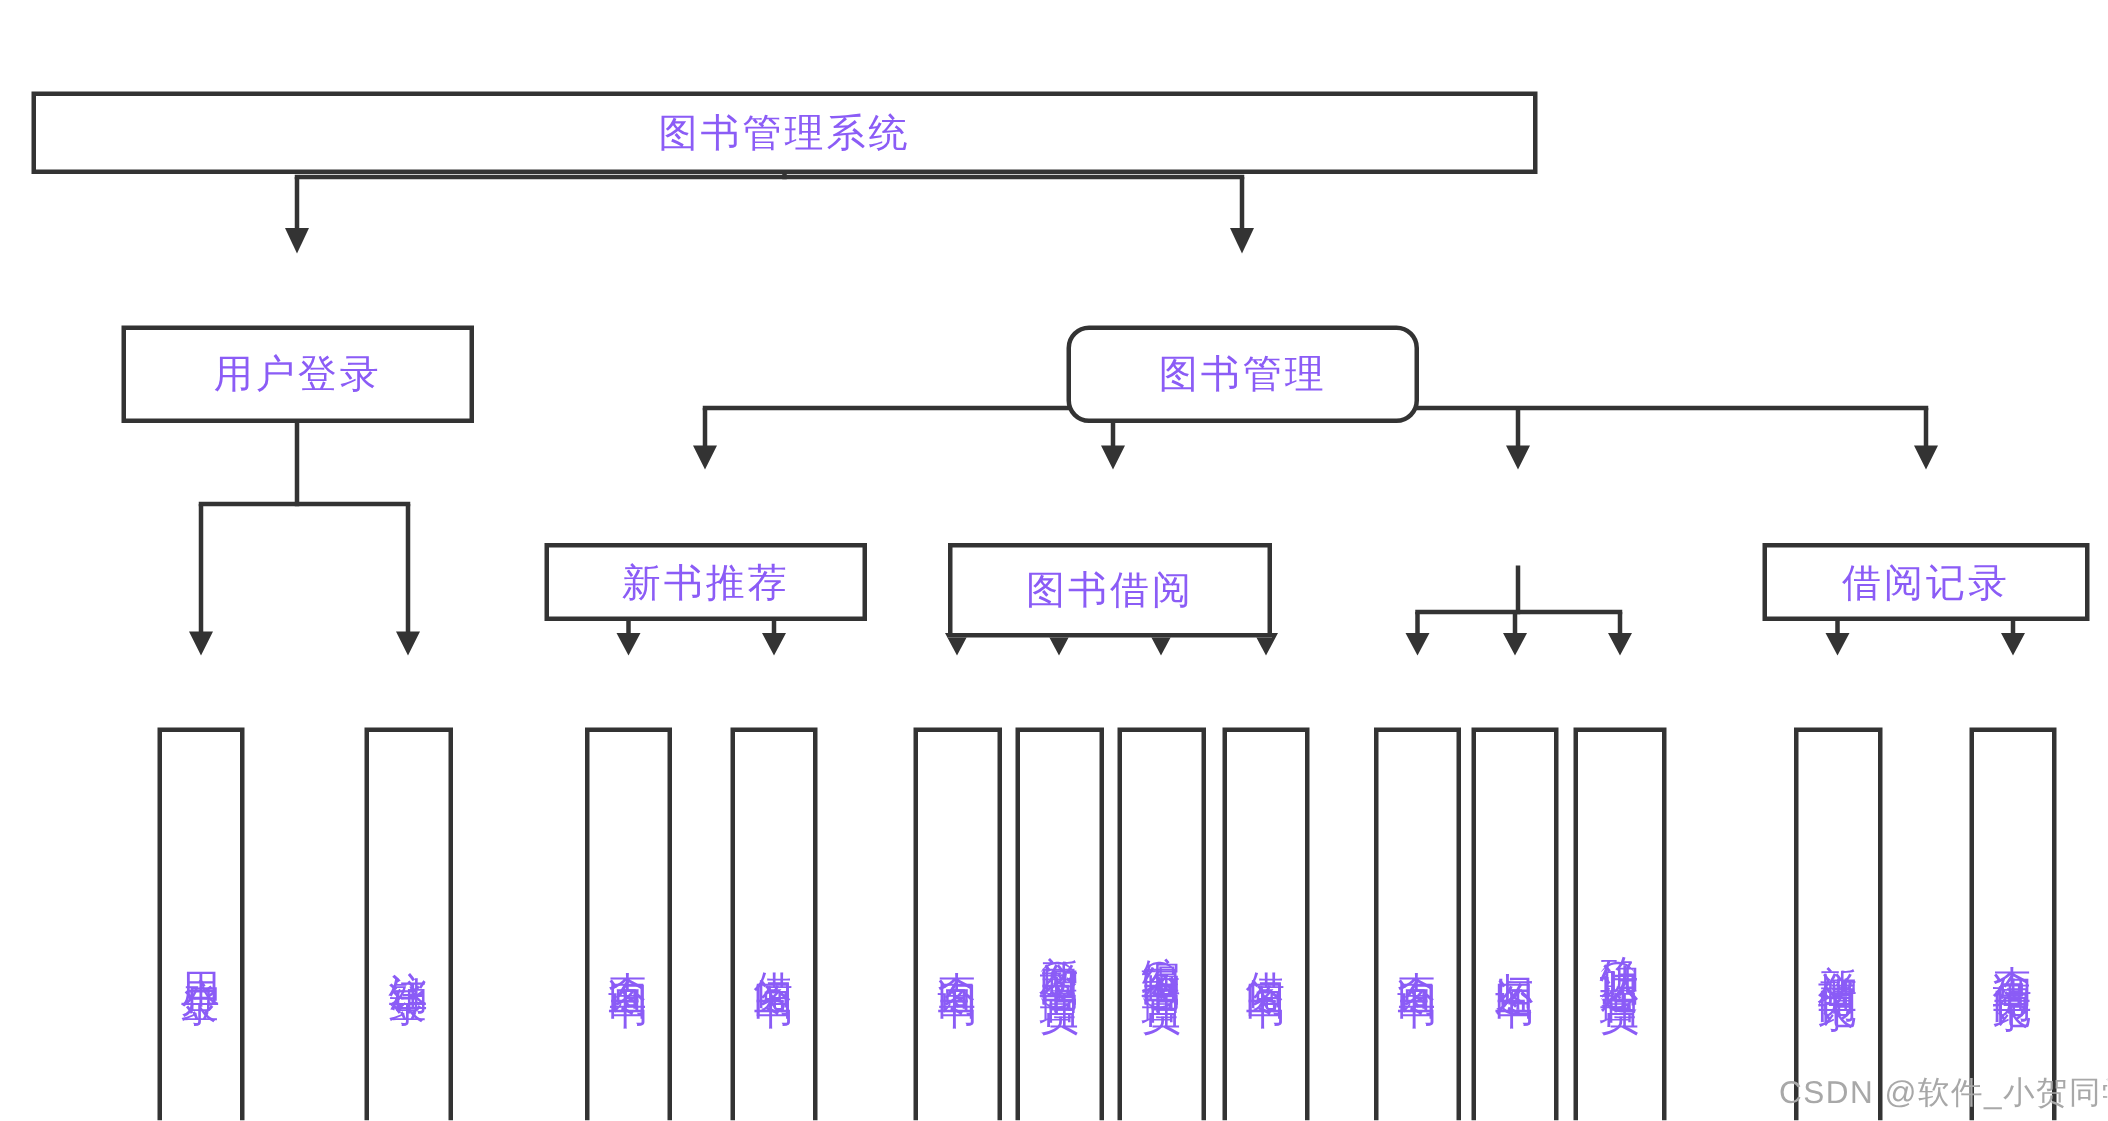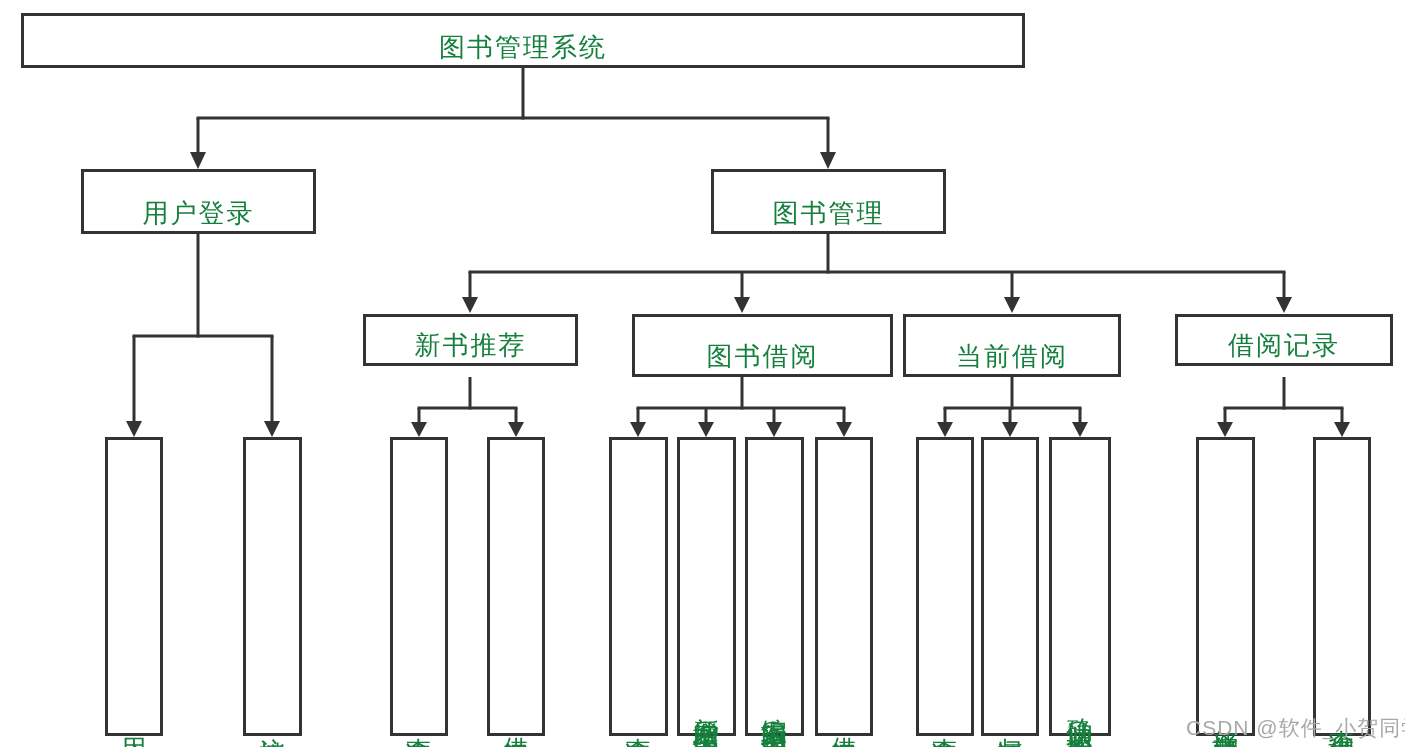--- a/index.html
+++ b/index.html
@@ -17,45 +17,46 @@
     width: 1405px; height: 747px;
     z-index: 1;
   }
   .connector-layer line { stroke: #333333; stroke-width: 3; }
   .connector-layer polygon { fill: #333333; }
   .node {
     position: absolute;
     box-sizing: border-box;
     border: 3px solid #333333;
     background: #ffffff;
-    color: #15803d;
+    color: #8b5cf6;
     display: flex;
-    align-items: flex-end;
+    align-items: center;
     justify-content: center;
     z-index: 2;
+    margin-top: 48px;
   }
   .hnode {
     font-size: 26px;
     letter-spacing: 2px;
     white-space: nowrap;
   }
   .vnode { font-size: 26px; }
   .vnode .vtext {
     writing-mode: vertical-rl;
     text-orientation: mixed;
     letter-spacing: 4px;
     line-height: 1;
     max-height: 288px;
   }
   
   .root-node  { left: 21px;  top: 13px;  width: 1004px; height: 55px; }
   .l2-a       { left: 81px;  top: 169px; width: 235px;  height: 65px; }
-  .l2-b       { left: 711px; top: 169px; width: 235px;  height: 65px; }
+  .l2-b       { left: 711px; top: 169px; width: 235px;  height: 65px; border-radius: 15px; }
   .l3-1       { left: 363px; top: 314px; width: 215px;  height: 52px; }
-  .l3-2       { left: 632px; top: 314px; width: 261px;  height: 63px; }
+  .l3-2       { left: 632px; top: 314px; width: 216px;  height: 63px; }
   .l3-3       { left: 903px; top: 314px; width: 218px;  height: 63px; }
   .l3-4       { left: 1175px;top: 314px; width: 218px;  height: 52px; }
   .leaf       { top: 437px;  height: 299px; }
   .g1-1 { left: 105px;  width: 58px; }
   .g1-2 { left: 243px;  width: 59px; }
   .g2-1 { left: 390px;  width: 58px; }
   .g2-2 { left: 487px;  width: 58px; }
   .g3-1 { left: 609px;  width: 59px; }
   .g3-2 { left: 677px;  width: 59px; }
   .g3-3 { left: 745px;  width: 59px; }
@@ -160,23 +161,20 @@
   <div class="node hnode l2-b">
     <span>图书管理</span>
   </div>
 
   <div class="node hnode l3-1">
     <span>新书推荐</span>
   </div>
   <div class="node hnode l3-2">
     <span>图书借阅</span>
   </div>
-  <div class="node hnode l3-3">
-    <span>当前借阅</span>
-  </div>
   <div class="node hnode l3-4">
     <span>借阅记录</span>
   </div>
 
   <div class="node vnode leaf g1-1">
     <span class="vtext">用户登录</span>
   </div>
   <div class="node vnode leaf g1-2">
     <span class="vtext">注销登录</span>
   </div>

